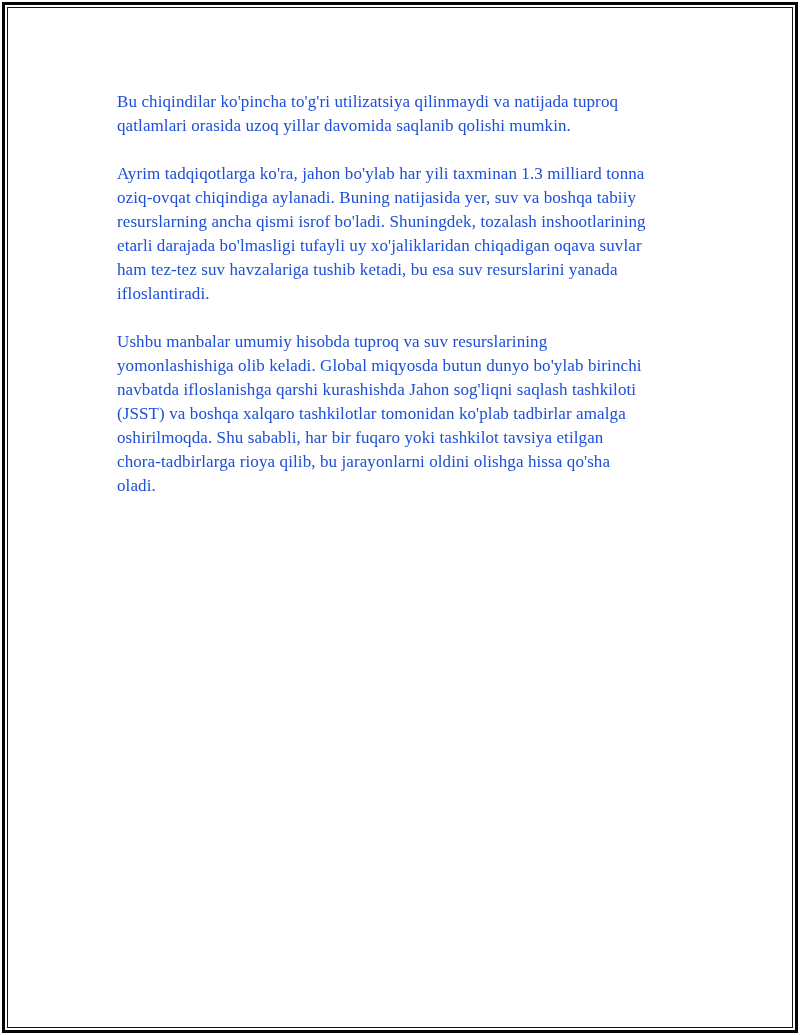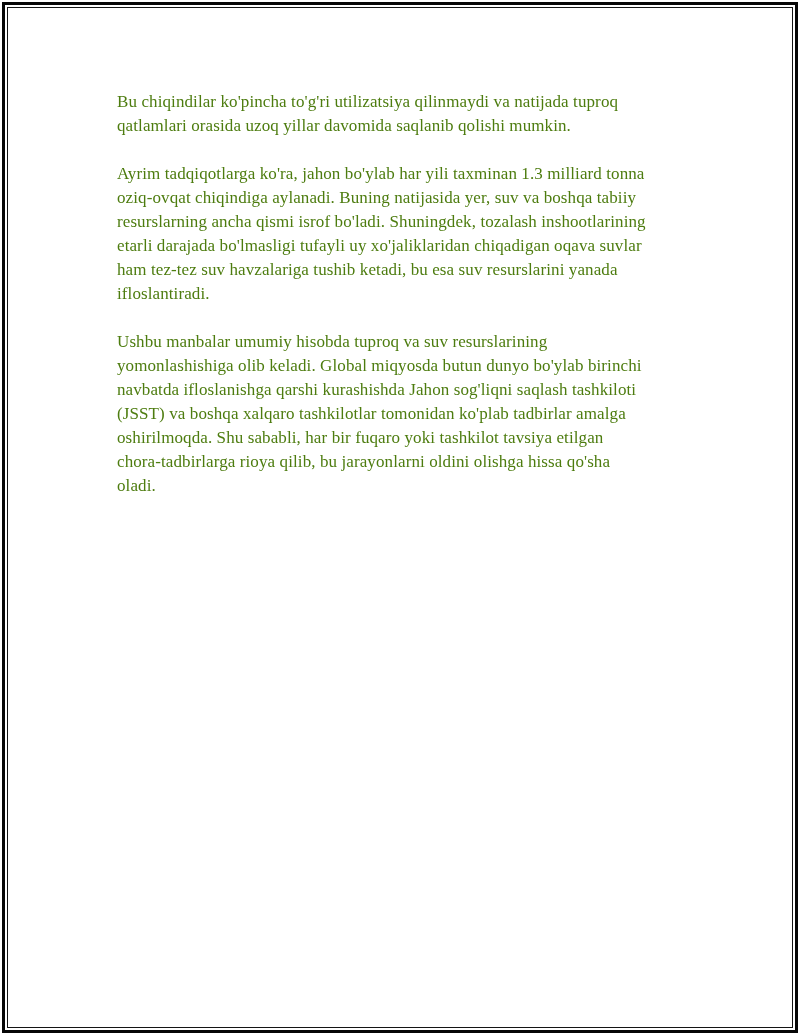--- a/index.html
+++ b/index.html
@@ -44,21 +44,21 @@
     margin: 0 0 24px 0;
     letter-spacing: 0.1px;
   }
 </style>
 </head>
 <body>
 
 <div class="page" style="background: rgb(255, 255, 255);">
   <div class="outer-border"></div>
   <div class="inner-border"></div>
-  <div class="content" id="document-content" style="color: #4d7c0f;">
+  <div class="content" id="document-content" style="color: #1d4ed8;">
       <div class="para">Bu chiqindilar ko'pincha to'g'ri utilizatsiya qilinmaydi va natijada tuproq
 qatlamlari orasida uzoq yillar davomida saqlanib qolishi mumkin.</div>
       <div class="para">Ayrim tadqiqotlarga ko'ra, jahon bo'ylab har yili taxminan 1.3 milliard tonna
 oziq-ovqat chiqindiga aylanadi. Buning natijasida yer, suv va boshqa tabiiy
 resurslarning ancha qismi isrof bo'ladi. Shuningdek, tozalash inshootlarining
 etarli darajada bo'lmasligi tufayli uy xo'jaliklaridan chiqadigan oqava suvlar
 ham tez-tez suv havzalariga tushib ketadi, bu esa suv resurslarini yanada
 ifloslantiradi.</div>
       <div class="para">Ushbu manbalar umumiy hisobda tuproq va suv resurslarining
 yomonlashishiga olib keladi. Global miqyosda butun dunyo bo'ylab birinchi

